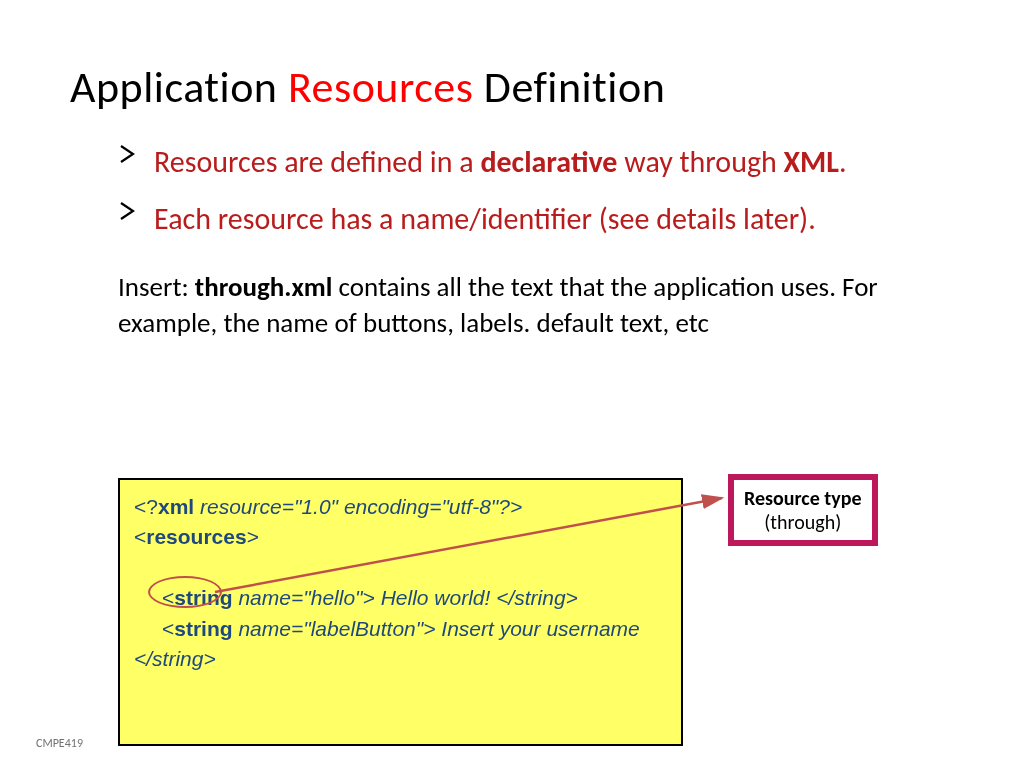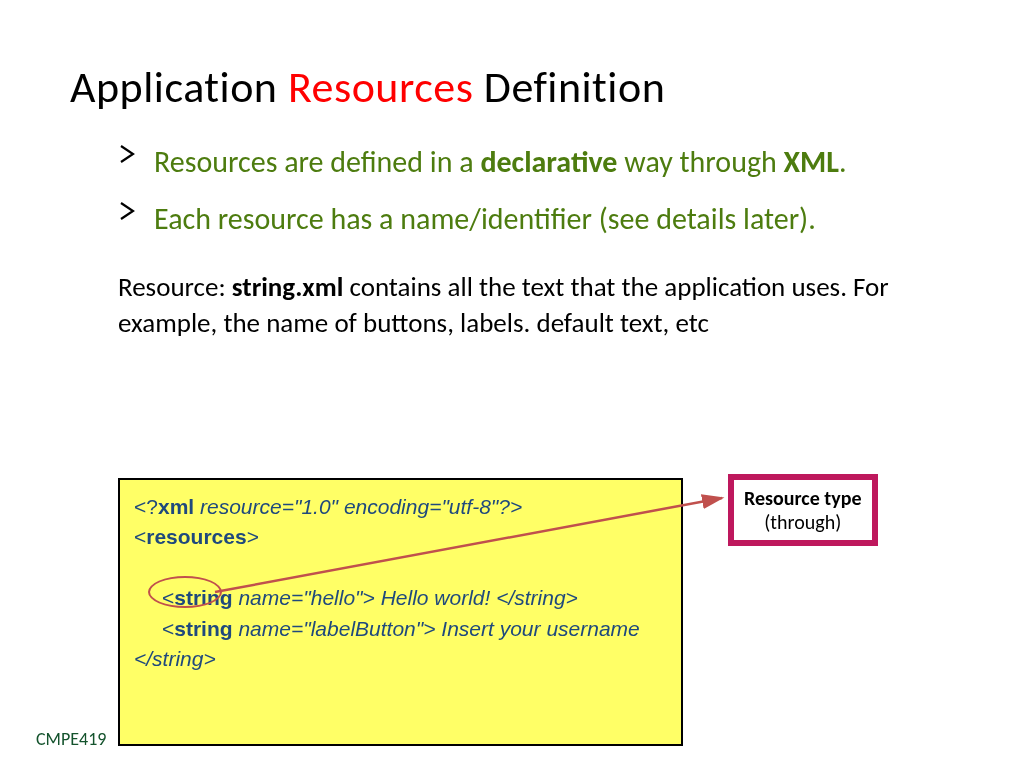--- a/index.html
+++ b/index.html
@@ -23,21 +23,21 @@
     margin-bottom: 28px;
     letter-spacing: 0.5px;
   }
   .title .hl { color: #ff0000; }
   .bullets {
     margin-left: 48px;
     margin-bottom: 30px;
   }
   .bullet {
     font-size: 30px;
-    color: #4d7c0f;
+    color: #b91c1c;
     line-height: 1.35;
     margin-bottom: 16px;
     position: relative;
     padding-left: 36px;
   }
   .bullet .chev {
     position: absolute;
     left: 0;
     top: 2px;
     width: 20px;
@@ -80,22 +80,22 @@
     padding: 6px 10px;
     text-align: center;
     font-size: 20px;
     line-height: 1.2;
   }
   .callout .ct-title { font-weight: bold; }
   .footer {
     position: absolute;
     left: 36px;
     bottom: 18px;
-    font-size: 18px;
-    color: #14532d;
+    font-size: 12px;
+    color: #737373;
   }
   .circle-annot {
     position: absolute;
     left: 148px;
     top: 576px;
     width: 74px;
     height: 32px;
     border: 2.5px solid #c0504d;
     border-radius: 50%;
     pointer-events: none;
@@ -131,21 +131,21 @@
       <span class="chev">
         <svg viewBox="0 0 20 20" width="20" height="20">
             <path d="M3 2 L15 10 L3 18" fill="none" stroke="#000" stroke-width="2.2"></path>
           </svg>
       </span>
       <span>Each resource has a name/identifier (see details later).</span>
     </div>
   </div>
 
   <div class="example-intro">
-    <span>Resource: </span><b>string.xml</b><span> contains all the text that the application uses. For example, the name of buttons, labels. default text, etc</span>
+    <span>Insert: </span><b>through.xml</b><span> contains all the text that the application uses. For example, the name of buttons, labels. default text, etc</span>
   </div>
 
   <div class="code-box">
     <div>
       <span class="tag">&lt;?</span><span class="kw">xml</span><span class="attr"> resource=</span><span class="val">"1.0" encoding="utf-8"?&gt;</span>
     </div>
     <div>
       <span class="tag">&lt;</span><span class="kw">resources</span><span class="tag">&gt;</span>
     </div>
     <div>&nbsp;</div>

